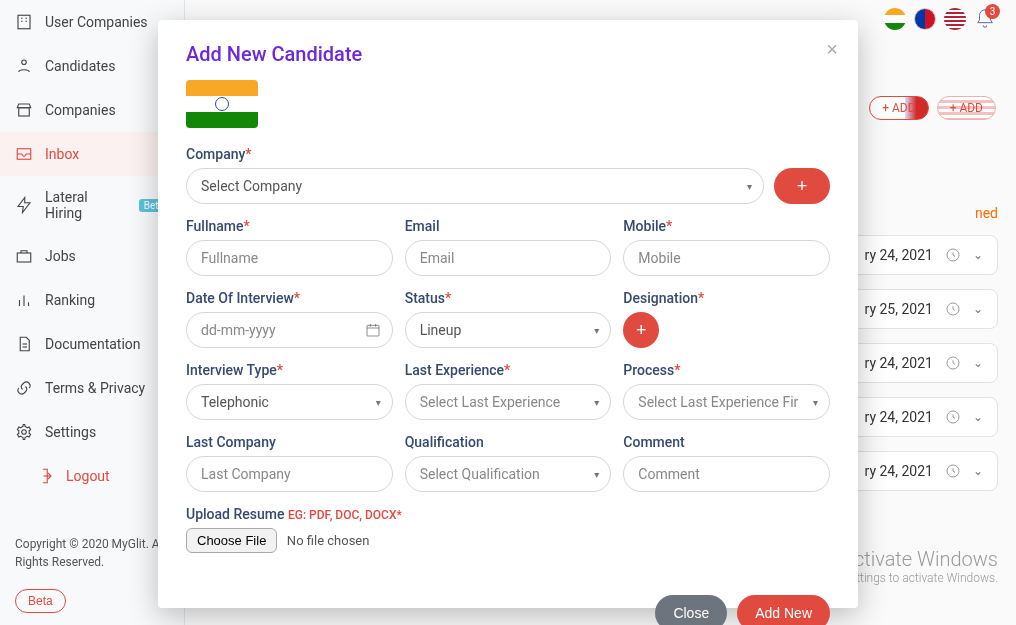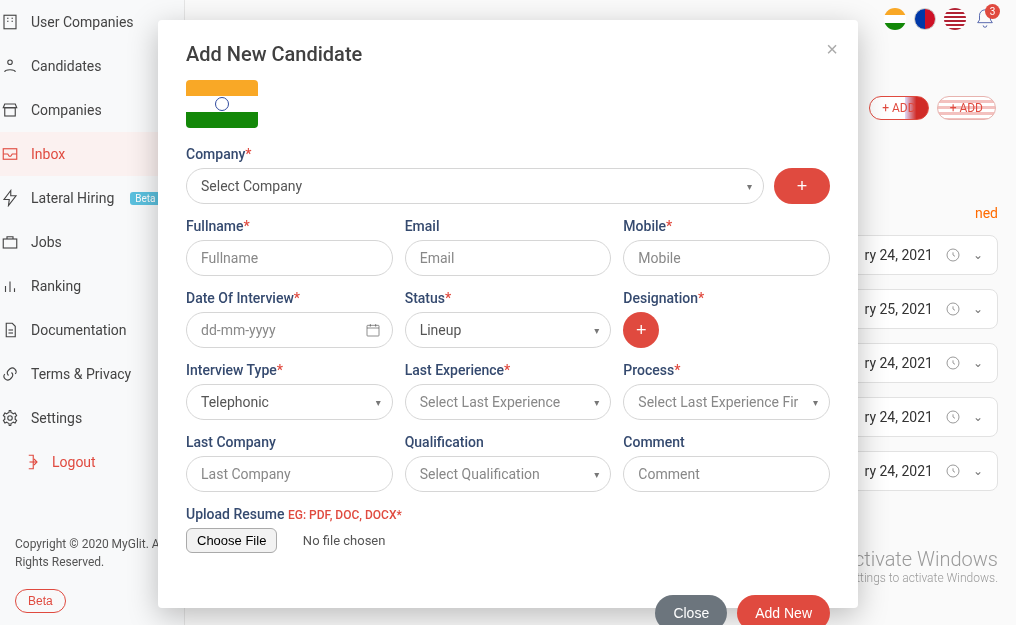--- a/index.html
+++ b/index.html
@@ -20,21 +20,21 @@
     width: 185px;
     background: #f8f9fa;
     border-right: 1px solid #e5e5e5;
     display: flex;
     flex-direction: column;
   }
   .sidebar .item {
     display: flex;
     align-items: center;
     gap: 12px;
-    padding: 13px 1px;
+    padding: 13px 15px;
     color: #444;
     font-size: 14px;
     cursor: pointer;
   }
   .sidebar .item.active {
     background: #fbf1f0;
     color: #e04a3f;
   }
   .sidebar .item svg, .sidebar .item .ico {
     width: 18px; height: 18px; flex-shrink: 0;
@@ -129,21 +129,21 @@
     width: 700px;
     max-height: 588px;
     background: #fff; border-radius: 4px;
     box-shadow: 0 8px 30px rgba(0,0,0,0.25);
     padding: 22px 28px 18px;
     position: relative;
     font-size: 14px;
   }
   .modal h2 {
     font-size: 20px; font-weight: 500;
-    color: #404040;
+    color: #6d28d9;
     margin-bottom: 14px;
   }
   .close-x {
     position: absolute; top: 18px; right: 20px;
     font-size: 20px; color: #aaa; cursor: pointer; background:none;border:none;
   }
   .india-flag {
     width: 72px; height: 48px;
     border-radius: 4px; overflow: hidden;
     display: flex; flex-direction: column;
@@ -196,21 +196,21 @@
   .company-row { display:flex; gap:10px; align-items:center;}
   .company-row .select-wrap { flex:1;}
 
   .file-row { font-size: 14px;}
   .file-row .file-btn {
     border: 1px solid #aaa; background: #f2f2f2;
     padding: 4px 10px; font-size: 13px; border-radius: 6px;
     cursor: pointer;
   }
   .file-hint { font-size: 12px; color: #e04a3f; }
-  .file-status { color: #555; margin-left: 22px; font-size: 13px;}
+  .file-status { color: #555; margin-left: 6px; font-size: 13px;}
 
   .modal-actions {
     margin-top: 42px; display: flex; justify-content: flex-end; gap: 10px;
   }
   .btn-close { background: #6c757d; }
   .btn-add { background: #e04a3f; }
 
   
   .watermark {
     position:absolute; right:18px; bottom:40px;

